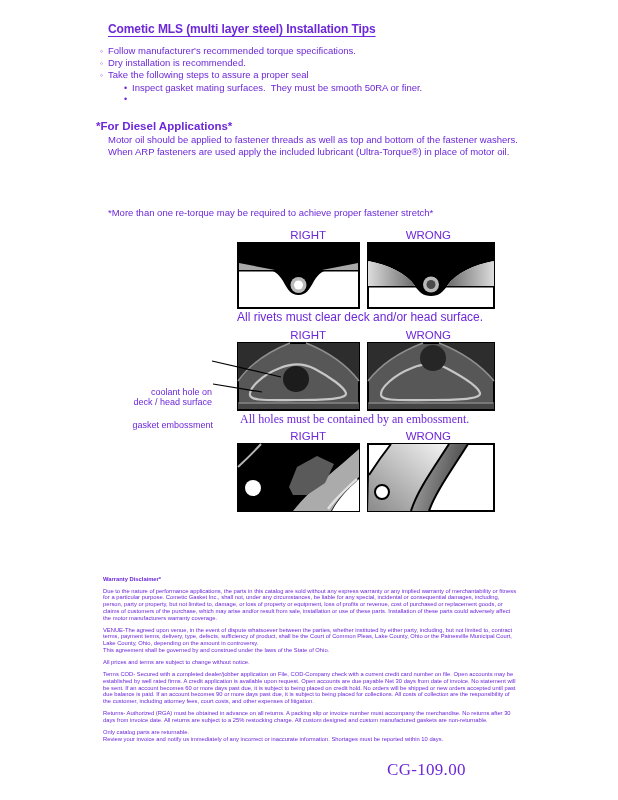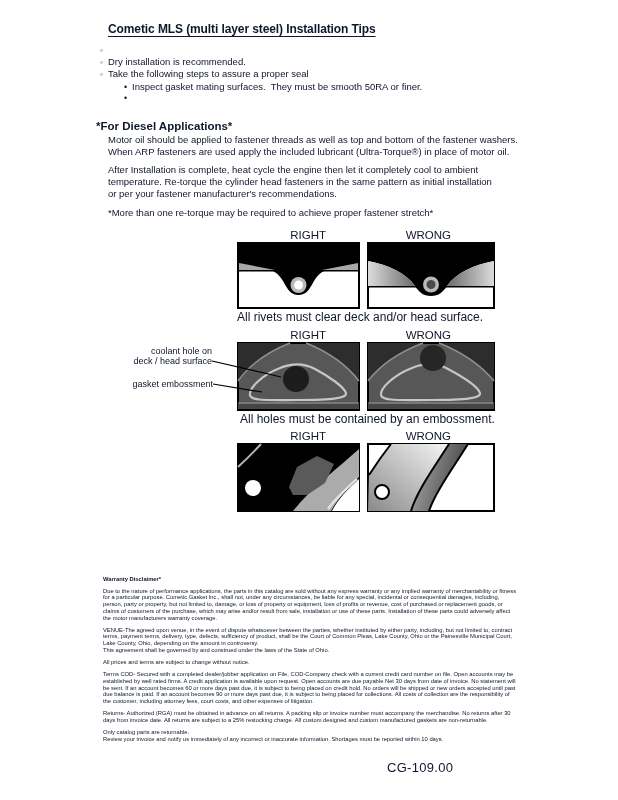--- a/index.html
+++ b/index.html
@@ -1,51 +1,52 @@
 <!DOCTYPE html>
 <html><head>
 <meta charset="utf-8">
 <style>
   html,body{margin:0;padding:0;background:#fff;}
   .page{
     position:relative;width:618px;height:800px;background:#ffffff;
-    font-family:"Liberation Sans","DejaVu Sans",sans-serif;color:#0f172a;overflow:hidden;
+    font-family:"Liberation Sans","DejaVu Sans",sans-serif;color:#6d28d9;overflow:hidden;
   }
   .abs{position:absolute;}
   .title{
     font-size:12px;font-weight:bold;letter-spacing:-0.1px;white-space:pre;
     text-decoration:underline;text-decoration-thickness:1px;text-underline-offset:2.5px;
   }
   .bullets{font-size:9.5px;line-height:11.2px;}
   .b-row{display:flex;align-items:baseline;white-space:pre;}
   .b-marker{width:8px;flex:0 0 8px;font-size:8px;}
   .b-sub{padding-left:24px;}
   .b-sub .b-marker{font-size:9px;}
   .h2{font-size:11.5px;font-weight:bold;white-space:pre;}
   .para{font-size:9.5px;line-height:12px;white-space:pre;}
   .dlabel{font-size:11.5px;text-align:right;width:56px;white-space:pre;}
   .caption{font-size:12px;line-height:10.8px;white-space:pre-line;}
-  .ann{font-size:9px;line-height:10px;text-align:right;white-space:pre-line;}
+  .ann{font-size:9px;line-height:10px;text-align:right;white-space:pre-line;margin-top:41px;}
   .diag{display:block;}
   .legal{width:414px;font-size:5.8px;line-height:6.7px;}
   .legal h3{font-size:5.8px;margin:0 0 5px 0;}
   .legal p{margin:0 0 5.5px 0;white-space:pre-line;}
-  .footer-code{font-size:13px;letter-spacing:0.3px;white-space:pre;}
+  .footer-code{font-size:17px;letter-spacing:0.3px;white-space:pre;font-family:Liberation Serif, serif;}
   svg{display:block;}
 </style>
 </head>
 <body>
 
 <div class="page">
 
   <div class="abs title" style="left:108px;top:22px;">Cometic MLS (multi layer steel) Installation Tips</div>
 
   <div class="abs bullets" style="left:100px;top:45px;">
     <div class="b-row">
       <span class="b-marker">◦</span>
+      <span>Follow manufacturer's recommended torque specifications.</span>
     </div>
     <div class="b-row">
       <span class="b-marker">◦</span>
       <span>Dry installation is recommended.</span>
     </div>
     <div class="b-row">
       <span class="b-marker">◦</span>
       <span>Take the following steps to assure a proper seal</span>
     </div>
     <div class="b-row b-sub">
@@ -53,23 +54,20 @@
       <span>Inspect gasket mating surfaces.  They must be smooth 50RA or finer.</span>
     </div>
     <div class="b-row b-sub">
       <span class="b-marker">•</span>
     </div>
   </div>
 
   <div class="abs h2" style="left:96px;top:120px;">*For Diesel Applications*</div>
   <div class="abs para" style="left:108px;top:134px;">Motor oil should be applied to fastener threads as well as top and bottom of the fastener washers.
 When ARP fasteners are used apply the included lubricant (Ultra-Torque®) in place of motor oil.</div>
-  <div class="abs para" style="left:108px;top:164px;">After Installation is complete, heat cycle the engine then let it completely cool to ambient
-temperature. Re-torque the cylinder head fasteners in the same pattern as initial installation
-or per your fastener manufacturer's recommendations.</div>
   <div class="abs para" style="left:108px;top:207px;">*More than one re-torque may be required to achieve proper fastener stretch*</div>
 
   <div class="abs dlabel" style="left:270px;top:229px;">RIGHT</div>
   <div class="abs dlabel" style="left:395px;top:229px;">WRONG</div>
 
   <svg class="abs diag" style="left:237px;top:242px;" width="123" height="67" viewBox="0 0 123 67">
     <rect x="1" y="1" width="121" height="65" fill="#ffffff" stroke="#000" stroke-width="2"></rect>
     <path d="M1,1 H122 V28 H95 C86,28 82,31 77,39 C72,48 69,53 61.5,53 C54,53 51,48 46,39 C41,31 37,28 28,28 H1 Z" fill="#000"></path>
     <path d="M2,21 L2,28 L38,28 Z" fill="#a9a9a9"></path>
     <path d="M121,21 L121,28 L85,28 Z" fill="#a9a9a9"></path>
@@ -130,21 +128,21 @@
     <rect x="1" y="62" width="126" height="5" fill="#454545"></rect>
     <path d="M14,53 C13,46 27,33 45,26 C57,21 70,21 81,27 C96,35 111,45 113,51 C114,56 100,58 64,58 C30,58 15,59 14,53 Z" fill="none" stroke="#c6c6c6" stroke-width="2.2"></path>
     <circle cx="66" cy="16" r="13" fill="#262626"></circle>
   </svg>
 
   <svg class="abs" style="left:100px;top:330px;pointer-events:none;" width="220" height="90" viewBox="0 0 220 90">
     <line x1="112" y1="31" x2="181" y2="47" stroke="#000" stroke-width="1.2"></line>
     <line x1="113" y1="54" x2="162" y2="62" stroke="#000" stroke-width="1.2"></line>
   </svg>
 
-  <div class="abs caption" style="left:240px;top:414px;">All holes must be contained by an embossment.</div>
+  <div class="abs caption" style="left:240px;top:414px;font-family:Liberation Serif, serif;">All holes must be contained by an embossment.</div>
 
   <div class="abs dlabel" style="left:270px;top:430px;">RIGHT</div>
   <div class="abs dlabel" style="left:395px;top:430px;">WRONG</div>
 
   <svg class="abs diag" style="left:237px;top:443px;" width="123" height="69" viewBox="0 0 123 69">
     <rect x="1" y="1" width="121" height="67" fill="#000000" stroke="#000" stroke-width="2"></rect>
     <path d="M1,24 Q13,13 24,1" stroke="#b5b5b5" stroke-width="2" fill="none"></path>
     <path d="M122,6 C100,26 74,45 56,68 L94,68 C102,54 112,44 122,34 Z" fill="#ababab"></path>
     <path d="M120,36 C109,46 99,55 91,66" stroke="#e2e2e2" stroke-width="2.5" fill="none"></path>
     <path d="M122,36 C111,46 101,56 95,68 L122,68 Z" fill="#ffffff"></path>

